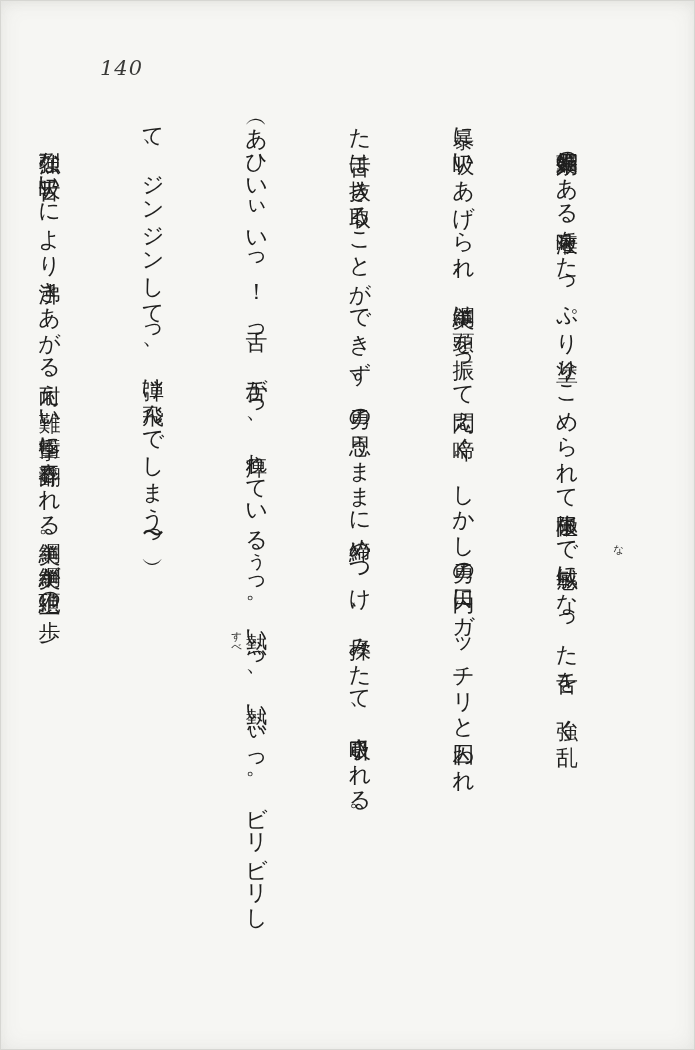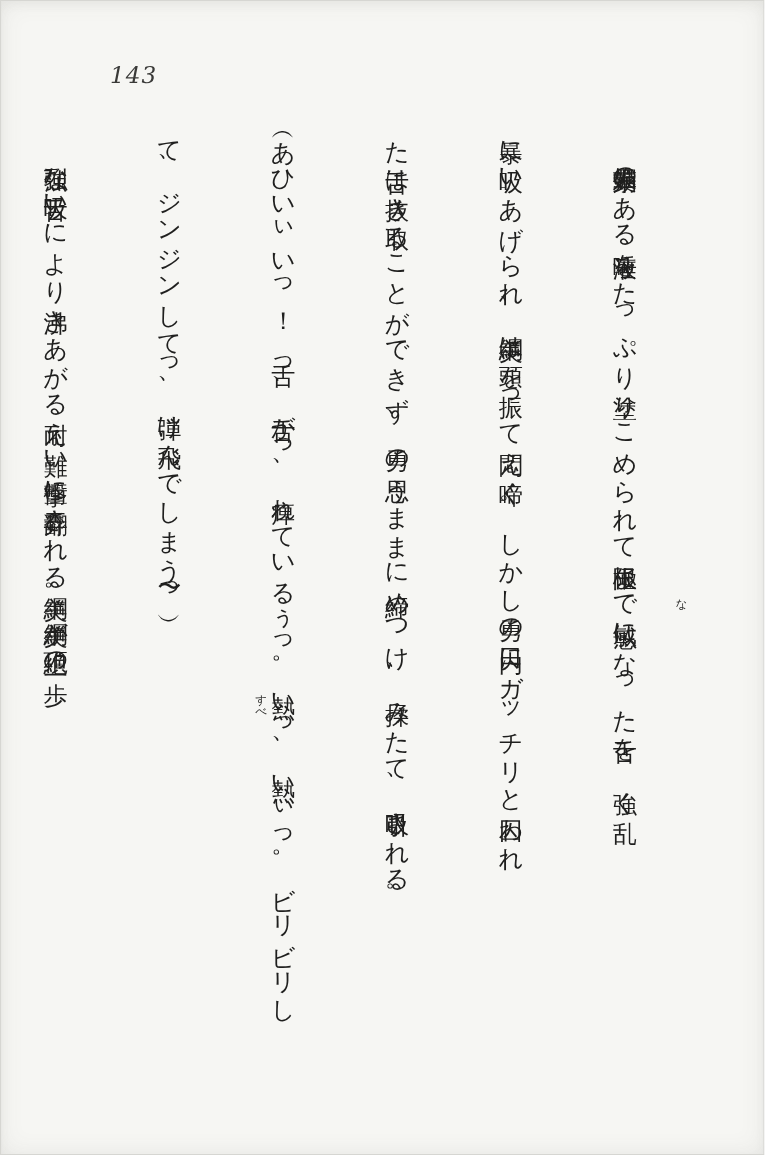--- a/index.html
+++ b/index.html
@@ -62,21 +62,21 @@
     color: #2c2c2a;
   }
   .furi-na   { left: 612px; top: 537px; }
   .furi-sube { left: 230px; top: 624px; }
 </style>
 </head>
 <body>
 
 <div class="page">
 
-  <div class="page-number">143</div>
+  <div class="page-number">140</div>
 
   <div class="vtext">
     <div class="tline">　媚薬効果のある唾液をたっぷり塗りこめられて極限まで敏感になった舌を、強く乱</div>
     <div class="tline">暴に吸いあげられ、美綱は頭を振って悶え啼く。しかし勇の口内にガッチリと囚われ</div>
     <div class="tline">た舌は抜き取ることができず、勇の思うままに締めつけ、揉みたて、吸引される。</div>
     <div class="tline">（あひいぃいっ！　舌っ、舌がっ、痺れているぅっ。熱いっ、熱いぃっ。ビリビリし</div>
     <div class="tline">て、ジンジンしてっ、弾け飛んでしまう〜っ）</div>
     <div class="tline">　強烈な舌吸いにより沸きあがる耐え難い衝撃に翻弄される美綱。美綱が絶頂の一歩</div>
     
     

